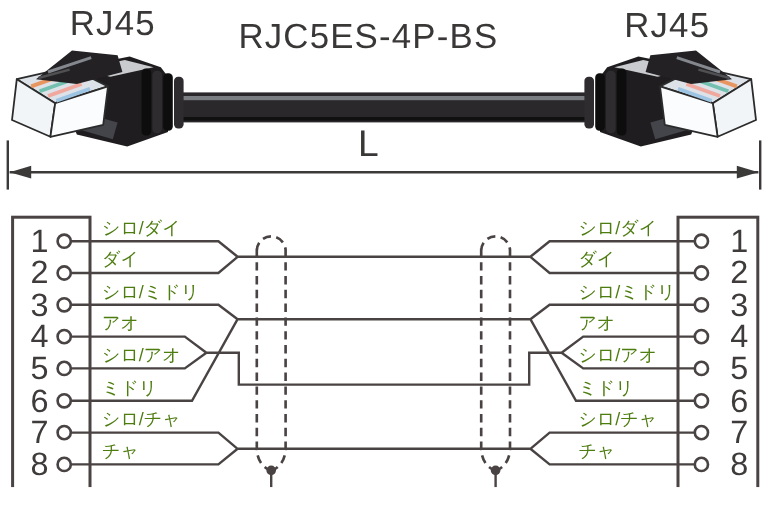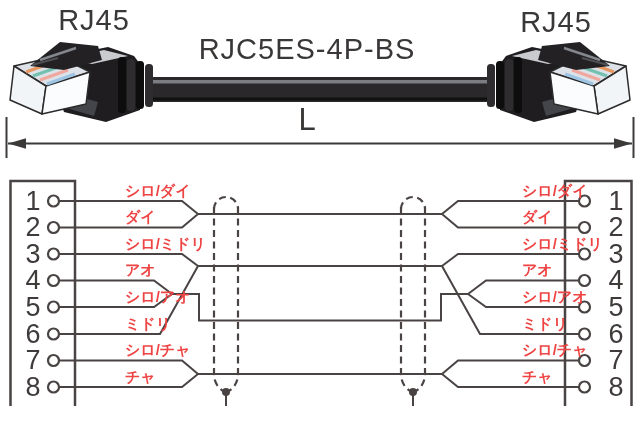--- a/index.html
+++ b/index.html
@@ -5,21 +5,21 @@
   html,body{margin:0;padding:0;background:#ffffff;}
   .stage{
     position:relative;width:640px;height:406px;background:#ffffff;overflow:hidden;
     font-family:"Liberation Sans","DejaVu Sans",sans-serif;color:#3a3737;
   }
   .stage svg{position:absolute;left:0;top:0;}
   .t{position:absolute;white-space:nowrap;color:#3a3737;}
   .title{font-size:29px;font-weight:400;text-align:center;letter-spacing:1px;}
   .lsym{font-size:31px;font-weight:400;text-align:center;}
   .num{font-size:27px;font-weight:400;width:28px;height:30px;line-height:30px;text-align:center;color:#3f3b3b;}
-  .lbl{font-size:15px;font-weight:700;height:17px;line-height:17px;color:#ef4444;margin-left:40px;}
+  .lbl{font-size:15px;font-weight:400;height:17px;line-height:17px;color:#4d7c0f;}
 </style>
 </head>
 <body>
 
 <div class="stage">
 
   <svg width="640" height="431" viewBox="0 0 640 431">
 
     <g>
       <rect x="146" y="77" width="348" height="25" fill="#2a282b"></rect>
@@ -113,21 +113,21 @@
         <circle cx="584.5" cy="307" r="5.5"></circle>
           <circle cx="584.5" cy="334" r="5.5"></circle>
         <circle cx="584.5" cy="360.5" r="5.5"></circle>
           <circle cx="584.5" cy="387" r="5.5"></circle>
       </g>
     </g>
   </svg>
 
   <div class="t title" style="left:50px;top:4px;width:88px;">RJ45</div>
   <div class="t title" style="left:512px;top:6px;width:88px;">RJ45</div>
-  <div class="t title" style="left:187px;top:33px;width:240px;">RJC5ES-4P-BS</div>
+  <div class="t title" style="left:187px;top:15px;width:240px;">RJC5ES-4P-BS</div>
   <div class="t lsym" style="left:277px;top:102px;width:60px;">L</div>
 
   <div class="t num" style="left:19px;top:186px;">1</div>
   <div class="t num" style="left:19px;top:212px;">2</div>
   <div class="t num" style="left:19px;top:239px;">3</div>
   <div class="t num" style="left:19px;top:265px;">4</div>
   <div class="t num" style="left:19px;top:292px;">5</div>
   <div class="t num" style="left:19px;top:319px;">6</div>
   <div class="t num" style="left:19px;top:345px;">7</div>
   <div class="t num" style="left:19px;top:372px;">8</div>

